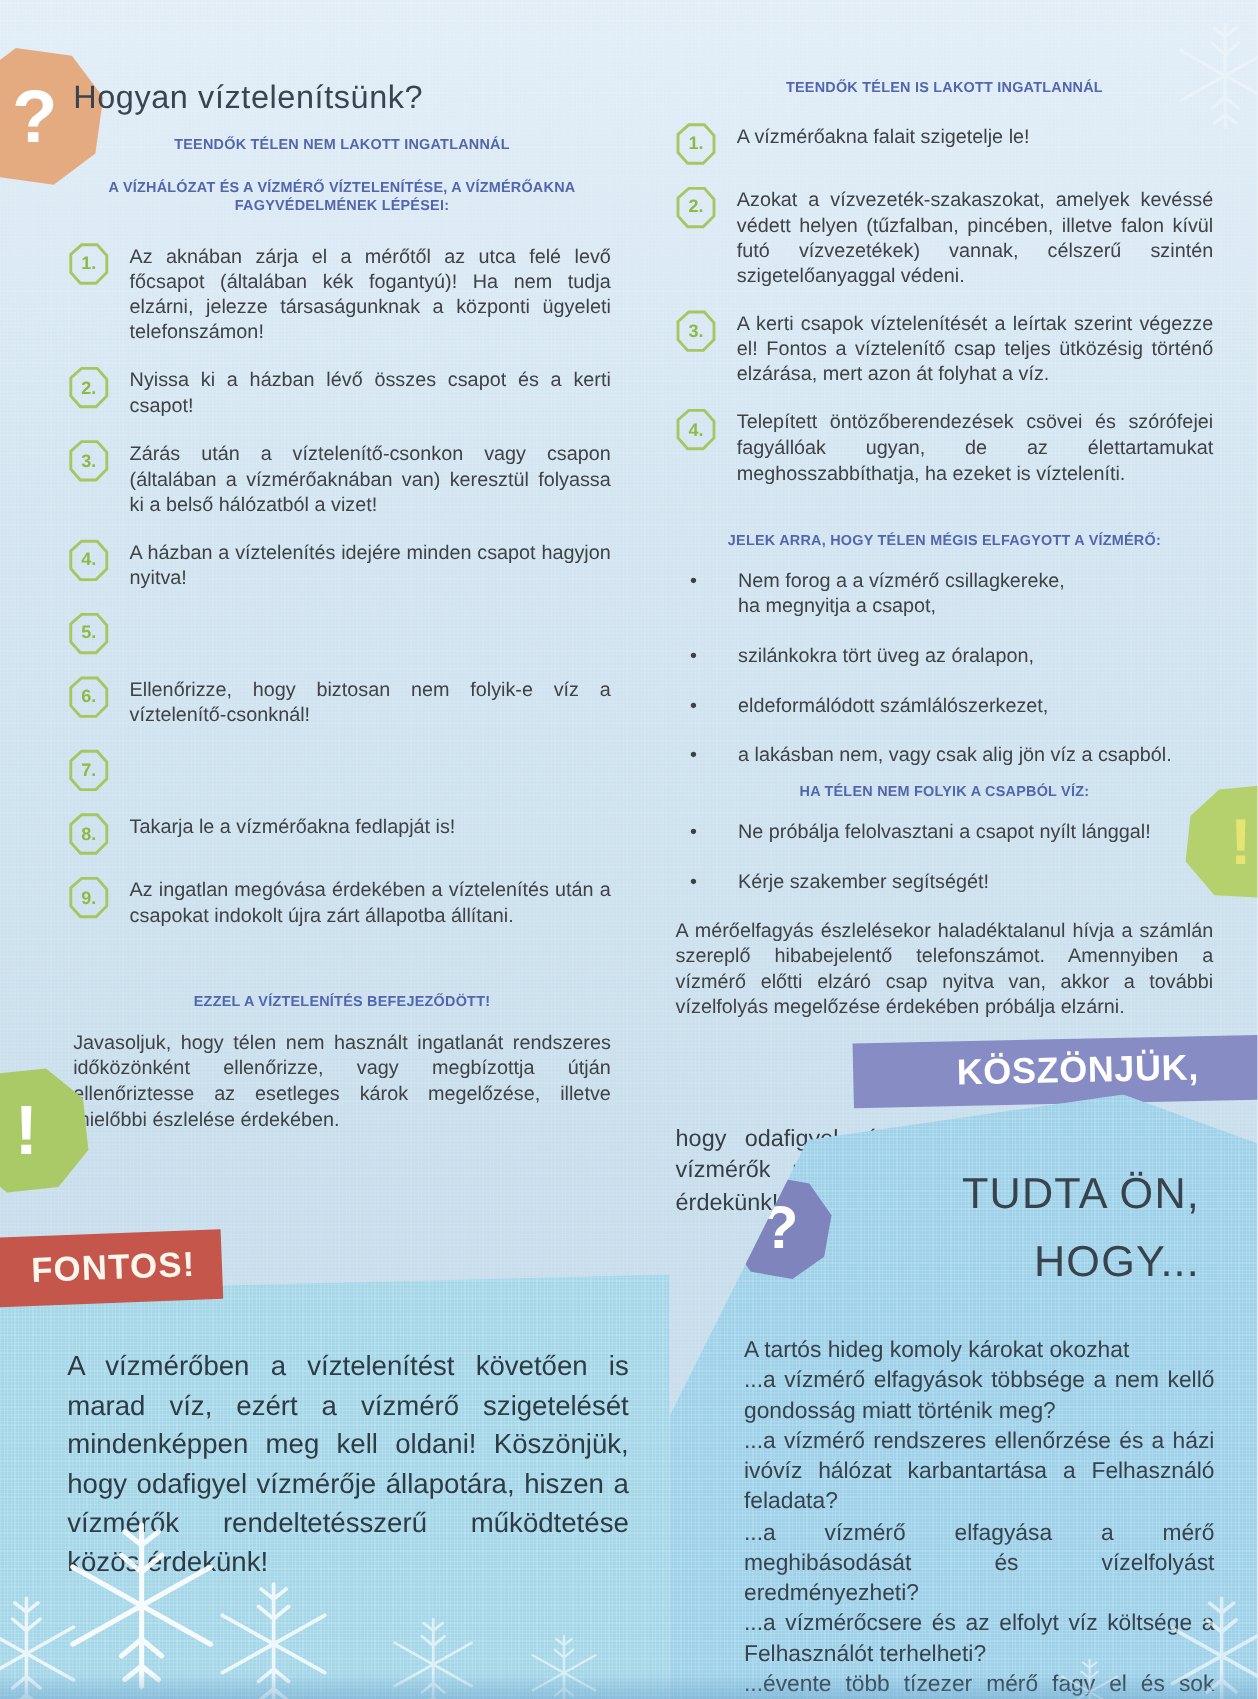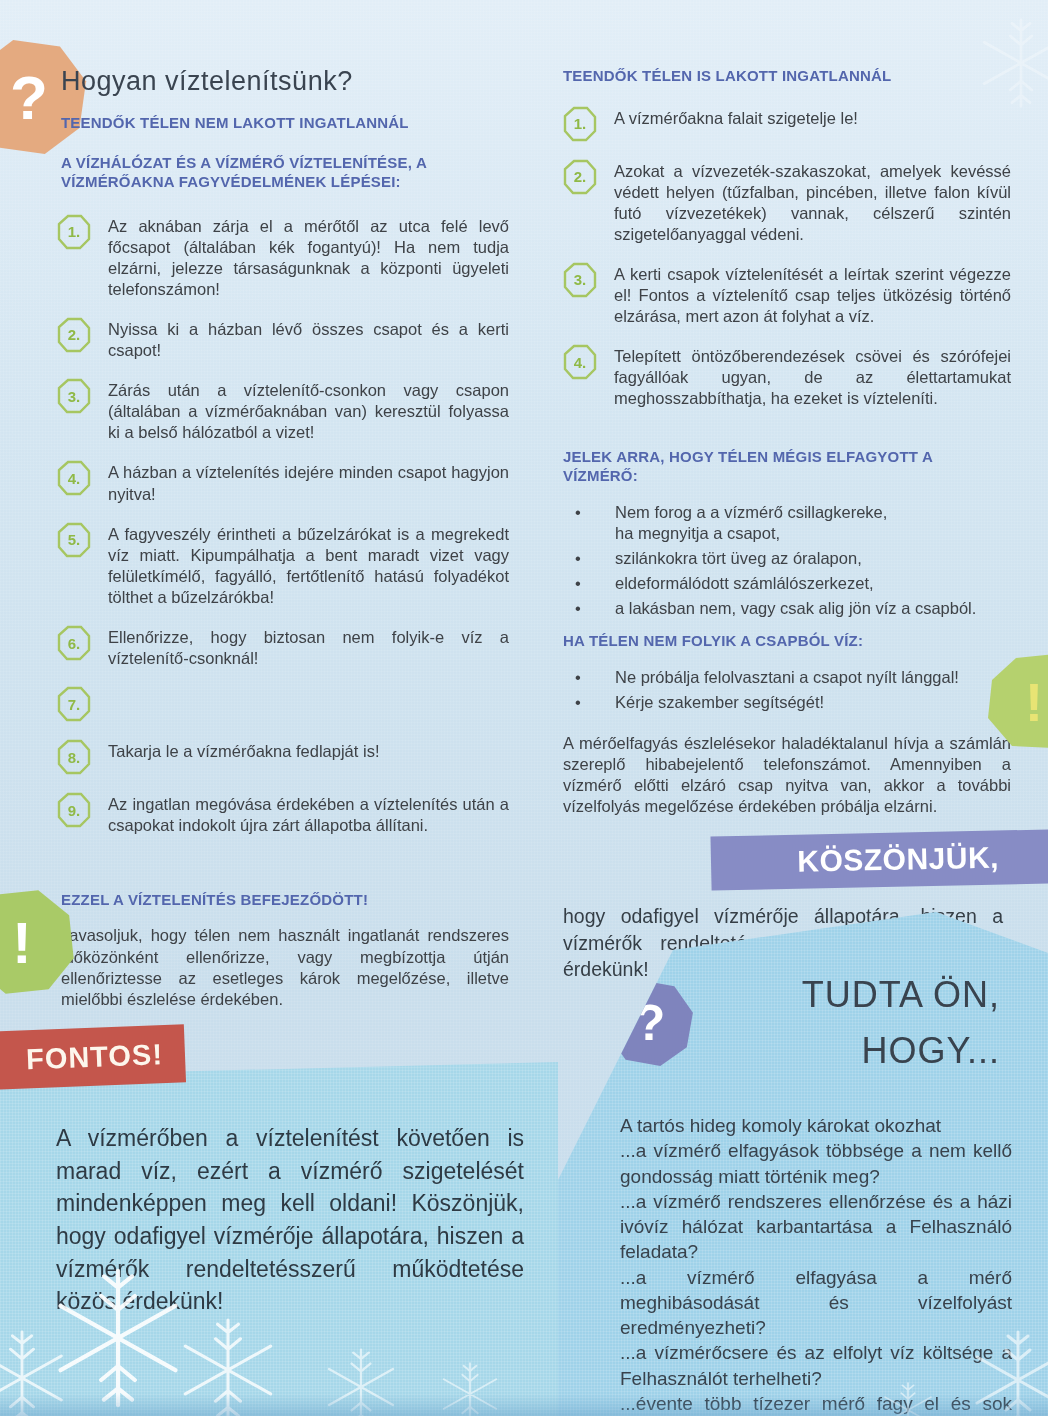--- a/index.html
+++ b/index.html
@@ -6,37 +6,37 @@
   .page{
     position:relative;width:1048px;height:1416px;overflow:hidden;
     font-family:"Liberation Sans","DejaVu Sans",sans-serif;
     background:
       repeating-linear-gradient(0deg, rgba(255,255,255,.07) 0 1px, transparent 1px 3px),
       repeating-linear-gradient(90deg, rgba(255,255,255,.07) 0 1px, transparent 1px 3px),
       linear-gradient(180deg,#e2eef7 0%,#d3e5f1 30%,#c9deec 70%,#cadded 100%);
     color:#3e4247;
   }
   
-  .h-blue{color:#5366ad;font-weight:bold;font-size:15px;line-height:1.3;letter-spacing:.2px;}
+  .h-blue{color:#5366ad;font-weight:bold;font-size:12px;line-height:1.3;letter-spacing:.2px;text-align:center;}
   .body-txt{font-size:16.5px;line-height:1.28;text-align:justify;color:#3e4247;}
   
   .col-left{position:absolute;left:57px;top:66px;width:452px;display:flex;flex-direction:column;}
   .col-right{position:absolute;left:563px;top:66px;width:448px;display:flex;flex-direction:column;}
   .page-title{font-size:27px;font-weight:400;color:#3a4450;letter-spacing:.5px;margin:0 0 16px 4px;}
   .subtitle{margin:0 0 20px 4px;}
   .sect-head{margin:0 0 24px 4px;}
   
   .step{display:flex;gap:17px;margin:0 0 19px 0;}
   .badge{position:relative;width:34px;height:36px;flex:none;margin-top:-2px;}
   .badge svg{display:block;width:100%;height:100%;}
   .badge-num{position:absolute;inset:0;display:flex;align-items:center;justify-content:center;
     color:#8fb946;font-weight:bold;font-size:15px;}
   .step-text{flex:1;}
   
-  .blist{margin:16px 0 0 6px;display:flex;flex-direction:column;gap:4px;}
+  .blist{margin:16px 0 0 6px;display:flex;flex-direction:column;gap:20px;}
   .bitem{position:relative;padding-left:46px;font-size:16.5px;line-height:1.28;white-space:pre-line;}
   .bitem::before{content:"•";position:absolute;left:6px;top:0;color:#3e4247;}
   
   .icon-oct{position:absolute;}
   .icon-oct svg{display:block;width:100%;height:100%;}
   .icon-glyph{position:absolute;inset:0;display:flex;align-items:center;justify-content:center;
     color:#fff;font-weight:bold;}
   
   .banner-red{position:absolute;left:-10px;top:1028px;width:195px;height:58px;z-index:5;
     background:#c4564c;transform:rotate(-2.2deg);display:flex;align-items:center;
@@ -132,21 +132,20 @@
         </span>
       <div class="step-text body-txt">A házban a víztelenítés idejére minden csapot hagyjon nyitva!</div>
     </div>
     <div class="step">
       <span class="badge">
           <svg viewBox="0 0 34 36">
             <polygon points="11,2 24,2 32,11 32,25 23,34 10,34 2,25 2,10" fill="none" stroke="#a6c661" stroke-width="2.4"></polygon>
           </svg>
           <span class="badge-num">5.</span>
         </span>
-      <div class="step-text body-txt">A fagyveszély érintheti a bűzelzárókat is a megrekedt víz miatt. Kipumpálhatja a bent maradt vizet vagy felületkímélő, fagyálló, fertőtlenítő hatású folyadékot tölthet a bűzelzárókba!</div>
     </div>
     <div class="step">
       <span class="badge">
           <svg viewBox="0 0 34 36">
             <polygon points="11,2 24,2 32,11 32,25 23,34 10,34 2,25 2,10" fill="none" stroke="#a6c661" stroke-width="2.4"></polygon>
           </svg>
           <span class="badge-num">6.</span>
         </span>
       <div class="step-text body-txt">Ellenőrizze, hogy biztosan nem folyik-e víz a víztelenítő-csonknál!</div>
     </div>

